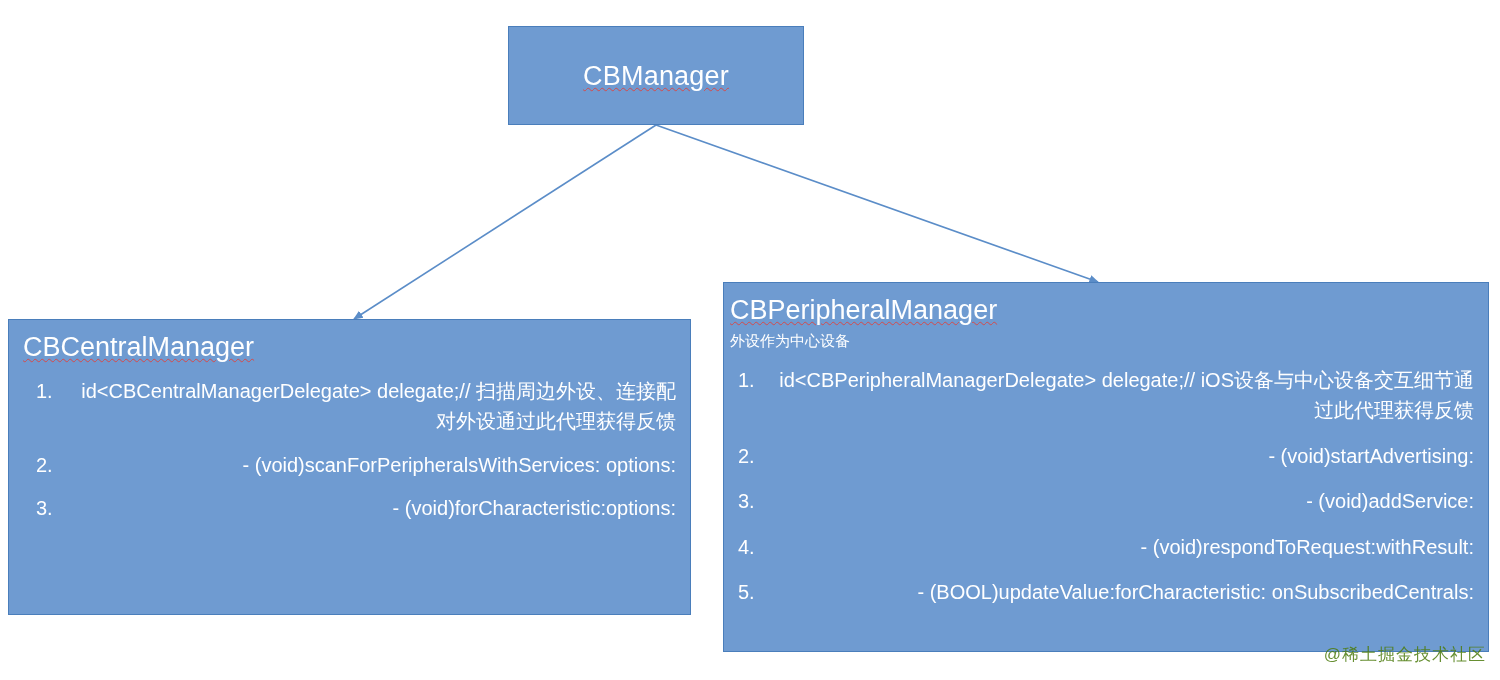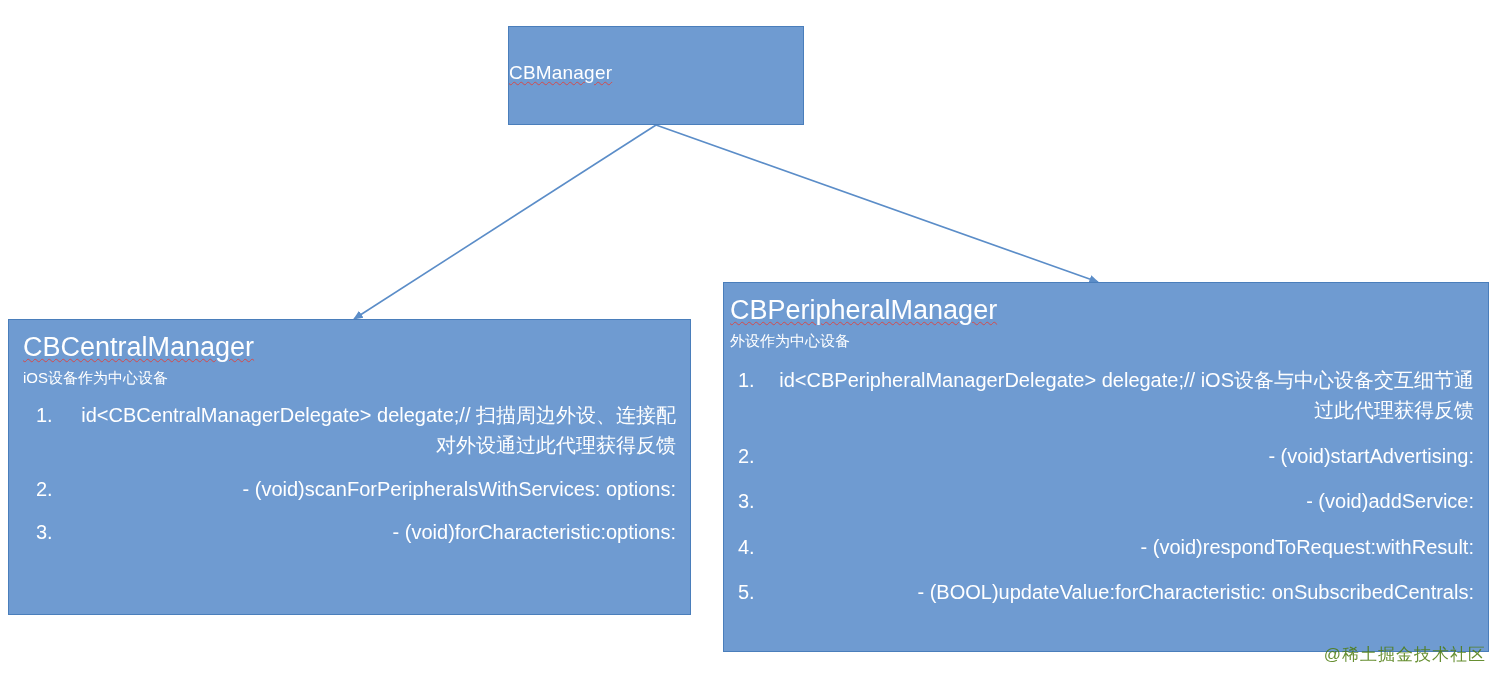--- a/index.html
+++ b/index.html
@@ -45,21 +45,22 @@
   }
 
   
   #node-cbmanager {
     left: 508px;
     top: 26px;
     width: 296px;
     height: 99px;
   }
   #node-cbmanager .node-title {
-    font-size: 19px;
+    text-align: center;
+    font-size: 27px;
     line-height: 1;
     margin-top: 36px;
     font-weight: 400;
     letter-spacing: 0.2px;
   }
 
   
   #node-cbcentralmanager {
     left: 8px;
     top: 319px;
@@ -159,21 +160,20 @@
   <div class="node" id="node-cbmanager">
     <div class="node-title">
       <span class="sp">CBManager</span>
     </div>
   </div>
 
   <div class="node" id="node-cbcentralmanager">
     <div class="node-title">
       <span class="sp">CBCentralManager</span>
     </div>
-    <div class="node-subtitle">iOS设备作为中心设备</div>
     <ol class="node-list">
       <li>
         <span class="li-num">1.</span>
         <span class="li-text">id&lt;CBCentralManagerDelegate&gt; delegate;// 扫描周边外设、连接配对外设通过此代理获得反馈</span>
       </li>
       <li>
         <span class="li-num">2.</span>
         <span class="li-text">- (void)scanForPeripheralsWithServices: options:</span>
       </li>
       <li>

